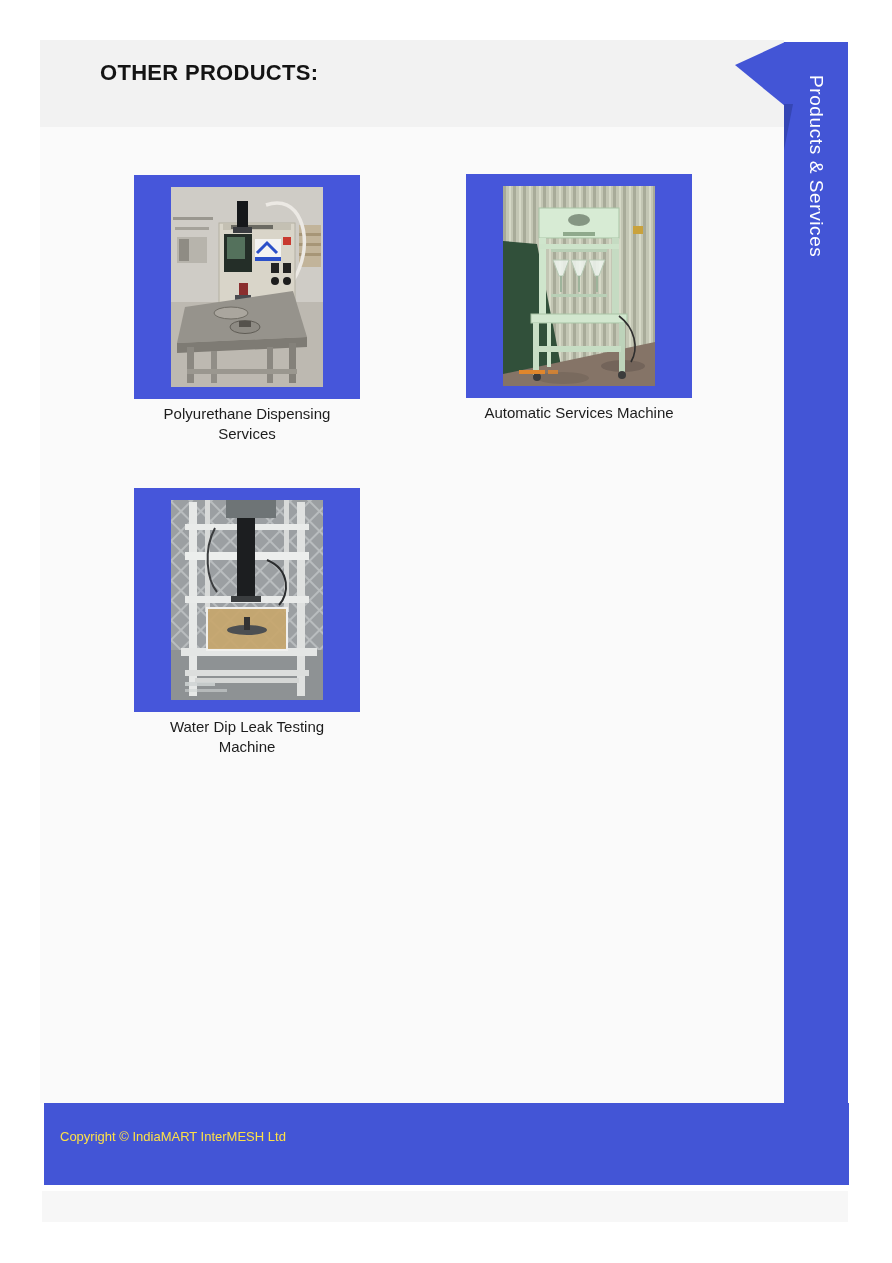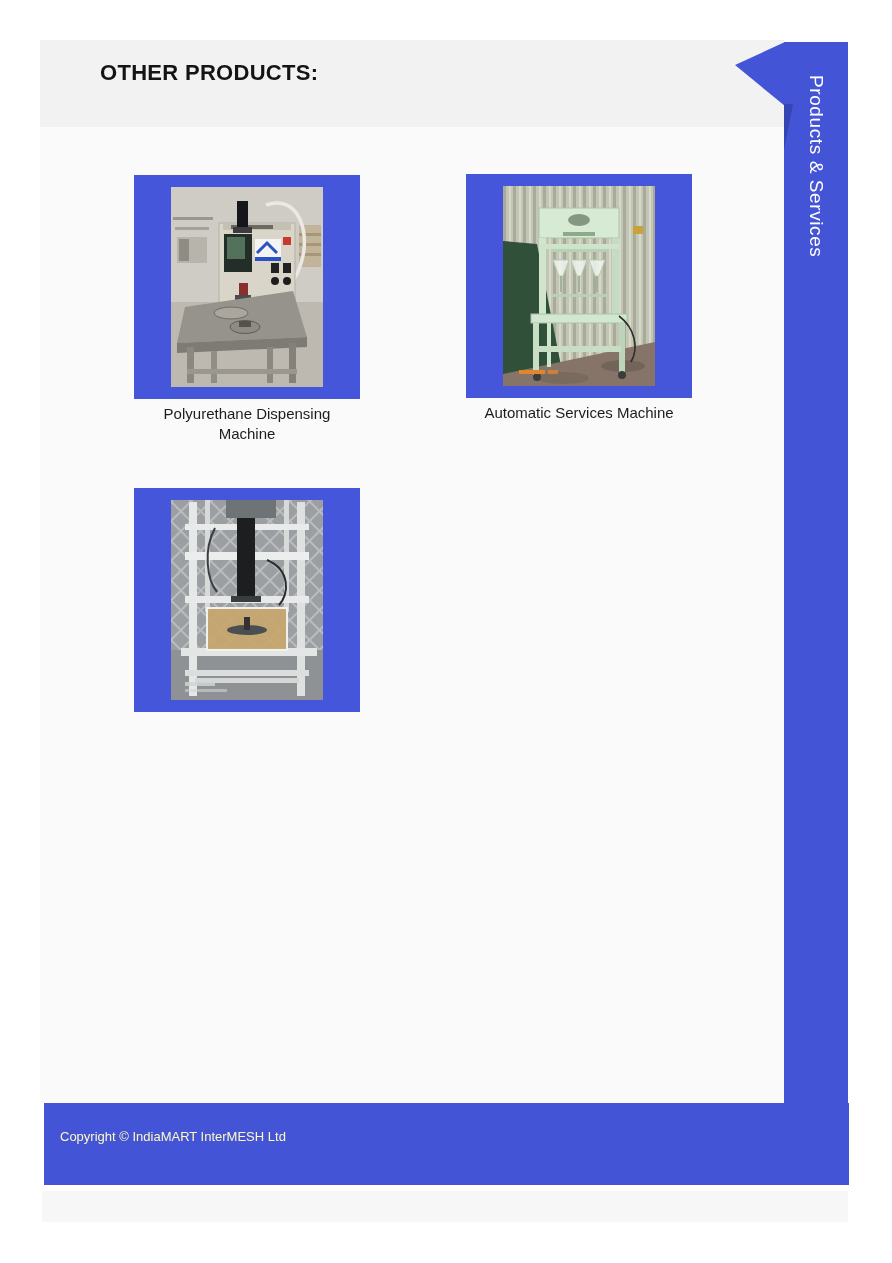--- a/index.html
+++ b/index.html
@@ -23,21 +23,21 @@
   
   .product-card { position:absolute; width:226px; height:224px; background:#4656da; }
   .card-1 { left:134px; top:175px; }
   .card-2 { left:466px; top:174px; }
   .card-3 { left:134px; top:488px; }
   .product-photo { position:absolute; left:37px; top:12px; width:152px; height:200px; display:block; }
   .product-caption { position:absolute; top:229px; left:50%; transform:translateX(-50%); width:212px; text-align:center; font-size:15px; line-height:19.5px; color:#1c1c1c; }
 
   
   .footer-bar { position:absolute; left:44px; top:1103px; width:805px; height:82px; background:#4355d6; }
-  .footer-text { position:absolute; left:16px; top:26px; width:232px; font-size:13px; line-height:15.5px; color:#fef9c3; }
+  .footer-text { position:absolute; left:16px; top:26px; width:232px; font-size:13px; line-height:15.5px; color:#fde047; }
 
   .bottom-strip { position:absolute; left:42px; top:1191px; width:806px; height:31px; background:#f7f7f7; }
 </style>
 </head>
 <body>
 
 <div class="page">
 
   <div class="header-band">
     <h1 class="page-title">OTHER PRODUCTS:</h1>
@@ -79,21 +79,21 @@
       <polygon points="6,156 136,150 136,160 6,166" fill="#7e7b74"></polygon>
       <ellipse cx="60" cy="126" rx="17" ry="6" fill="#aaa69e" stroke="#6f6c64"></ellipse>
       <ellipse cx="74" cy="140" rx="15" ry="6.5" fill="#8e8b84" stroke="#5f5c55"></ellipse>
       <rect x="68" y="134" width="12" height="6" fill="#55524c"></rect>
       <rect x="16" y="160" width="7" height="36" fill="#8b8881"></rect>
       <rect x="118" y="156" width="7" height="40" fill="#84817a"></rect>
       <rect x="40" y="164" width="6" height="32" fill="#918e87"></rect>
       <rect x="96" y="160" width="6" height="36" fill="#8b8881"></rect>
       <rect x="16" y="182" width="110" height="5" fill="#9a978f"></rect>
     </svg>
-    <div class="product-caption">Polyurethane Dispensing Machine</div>
+    <div class="product-caption">Polyurethane Dispensing Services</div>
   </div>
 
   <div class="product-card card-2">
     <svg class="product-photo" viewBox="0 0 152 200" xmlns="http://www.w3.org/2000/svg">
       <defs>
         <pattern id="corrug" width="10" height="10" patternUnits="userSpaceOnUse">
           <rect width="10" height="10" fill="#c3c6b4"></rect>
           <rect x="0" width="3" height="10" fill="#a8ab99"></rect>
           <rect x="6" width="2" height="10" fill="#d6d9c7"></rect>
         </pattern>
@@ -161,20 +161,21 @@
       <path d="M96,60 C120,70 118,95 108,105" stroke="#2a2c2e" stroke-width="2" fill="none"></path>
       <path d="M44,28 C32,50 36,80 46,92" stroke="#3a3c3e" stroke-width="2" fill="none"></path>
       <rect x="36" y="108" width="80" height="42" fill="#c7a66d" opacity="0.92"></rect>
       <rect x="36" y="108" width="80" height="42" fill="none" stroke="#f0f0ee" stroke-width="2"></rect>
       <ellipse cx="76" cy="130" rx="20" ry="5" fill="#4c4f52"></ellipse>
       <rect x="73" y="117" width="6" height="13" fill="#333333"></rect>
       <rect x="24" y="178" width="104" height="5" fill="#d5d7d6"></rect>
       <rect x="14" y="182" width="30" height="4" fill="#cfd3d4" opacity="0.85"></rect>
       <rect x="14" y="189" width="42" height="3" fill="#cfd3d4" opacity="0.6"></rect>
     </svg>
+    <div class="product-caption">Water Dip Leak Testing Machine</div>
   </div>
 
   <div class="ribbon-flag"></div>
   <div class="sidebar-ribbon">
     <span class="sidebar-label">Products &amp; Services</span>
   </div>
   <div class="ribbon-fold"></div>
 
   <div class="footer-bar">
     <div class="footer-text">Copyright © IndiaMART InterMESH Ltd</div>

